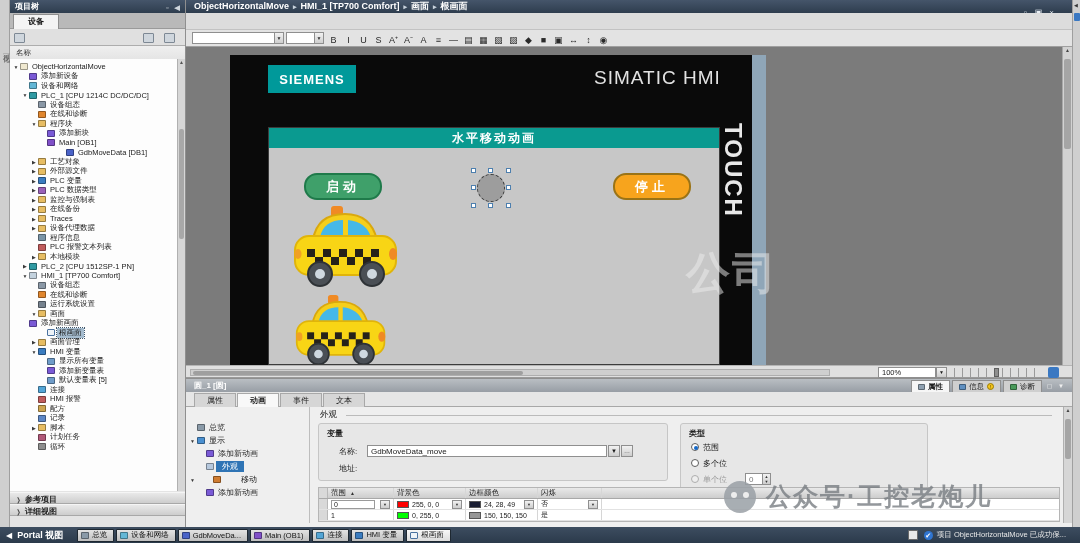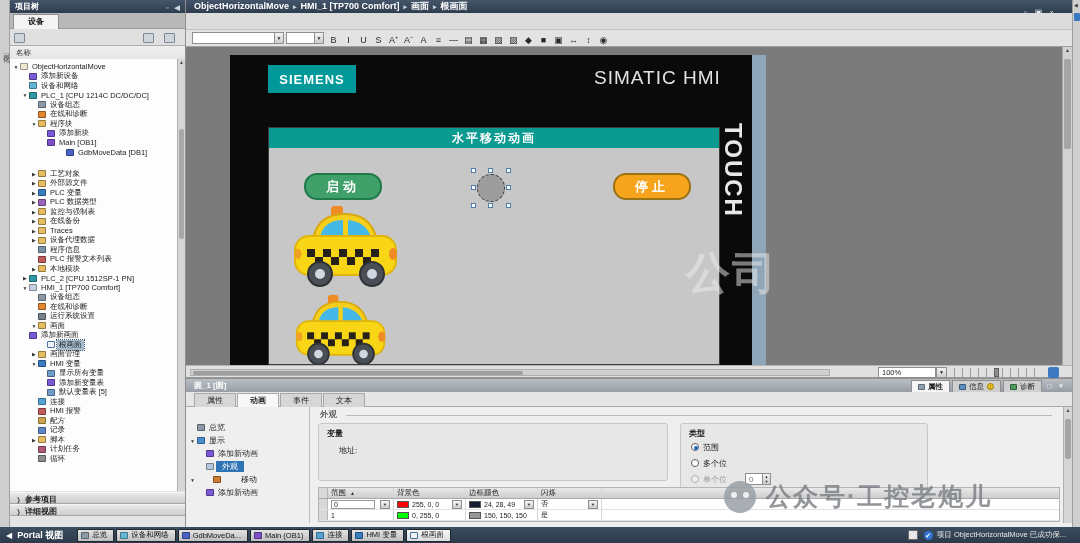--- a/index.html
+++ b/index.html
@@ -229,21 +229,21 @@
       <div class="trow" style="padding-left: 29px;">
         <span class="tarrow"></span>
         <span class="ti i-ob"></span>
         <span class="tlabel">Main [OB1]</span>
       </div>
       <div class="trow" style=" margin-left: 48px;">
         <span class="tarrow"></span>
         <span class="ti i-db"></span>
         <span class="tlabel">GdbMoveData [DB1]</span>
       </div>
-      <div class="trow" style="padding-left: 20px; margin-top: 12px;">
+      <div class="trow" style="padding-left: 20px;">
         <span class="tarrow">▶</span>
         <span class="ti i-folder"></span>
         <span class="tlabel">工艺对象</span>
       </div>
       <div class="trow" style="padding-left: 20px;">
         <span class="tarrow">▶</span>
         <span class="ti i-folder"></span>
         <span class="tlabel">外部源文件</span>
       </div>
       <div class="trow" style="padding-left: 20px;">
@@ -562,20 +562,26 @@
           <span class="tarrow"></span>
           <span class="ti i-add"></span>
           <span class="tlabel">添加新动画</span>
         </div>
       </div>
     <div id="insp-pane">
       <div id="section-title">外观</div>
       <div id="section-rule"></div>
       <div class="groupbox" id="tag-group">
         <div class="gtitle">变量</div>
+        <div class="frow">
+          <label>名称:</label>
+          <div id="tag-name-input">GdbMoveData_move</div>
+          <div class="sq-btn">▼</div>
+          <div class="sq-btn">…</div>
+        </div>
         <div class="frow">
           <label>地址:</label>
         </div>
       </div>
       <div class="groupbox" id="type-group">
         <div class="gtitle">类型</div>
         <div id="type-radios">
             <div class="radio-row">
               <span class="radio sel"></span>
               <span>范围</span>

